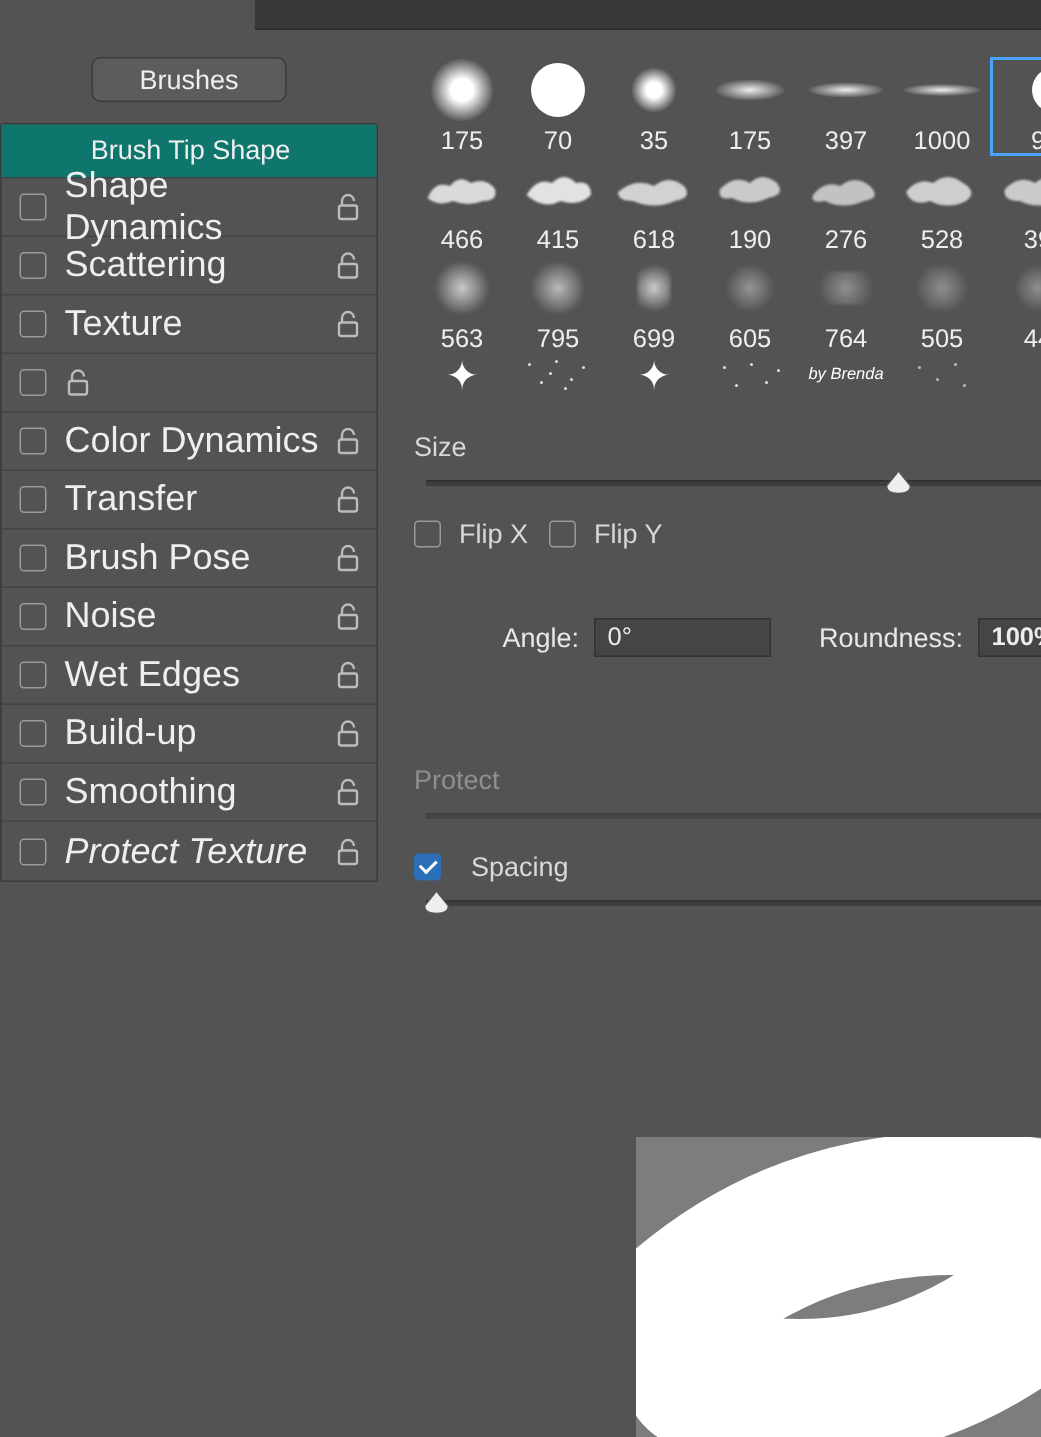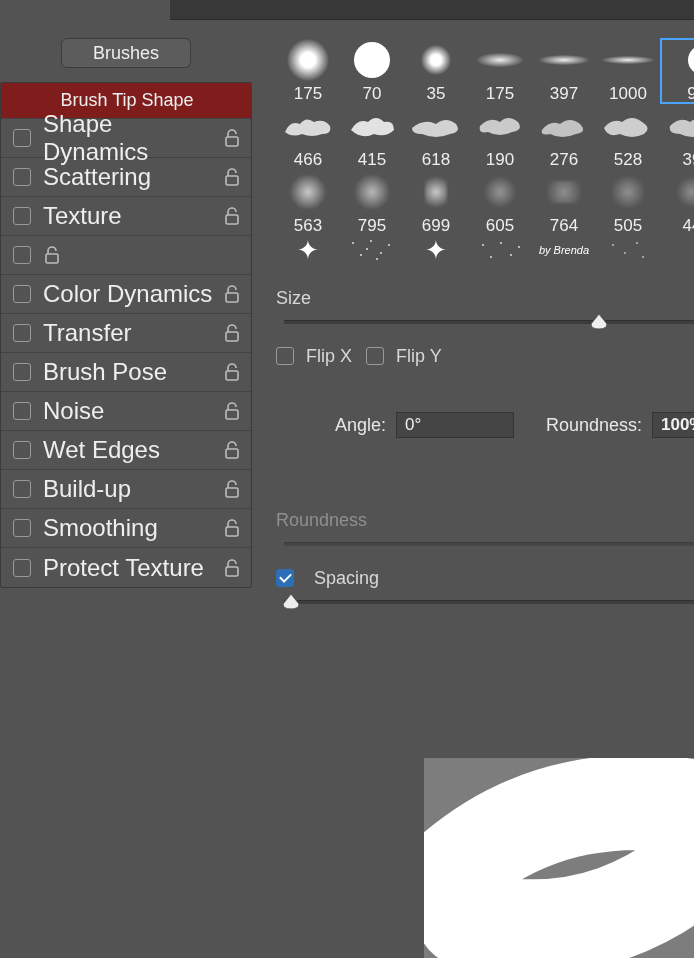--- a/index.html
+++ b/index.html
@@ -15,22 +15,22 @@
     display: block; margin: 0 auto 14px auto; width: 130px; height: 30px;
     background: #5c5c5c; border: 1px solid #3b3b3b; border-radius: 6px;
     color: #eee; font-size: 18px; text-align: center; line-height: 28px;
   }
   .optlist { border: 1px solid #3a3a3a; border-radius: 2px; }
   .optrow {
     display: flex; align-items: center; height: 39px;
     border-bottom: 1px solid #424242; padding: 0 10px 0 12px;
     font-size: 24px; color: #eee;
   }
-  .optrow:last-child { border-bottom: none; }
-  .optrow.header { background: #7f1d1d; justify-content: center; font-size: 18px; height: 36px; }
+  .optrow:last-child { border-bottom: none; font-style: italic; }
+  .optrow.header { background: #0f766e; justify-content: center; font-size: 18px; height: 36px; }
   .chk {
     width: 18px; height: 18px; border: 1px solid #9a9a9a; border-radius: 3px;
     margin-right: 12px; flex: 0 0 auto; background: #535353;
   }
   .optlabel { flex: 1; }
   .lock { flex: 0 0 auto; opacity: .85; }
   .lock svg { width: 18px; height: 20px; display: block; }
 
   
   .right { flex: 1; padding: 18px 0 0 24px; position: relative; }
@@ -487,21 +487,21 @@
           <line x1="70" y1="18" x2="70" y2="122" stroke="#9a9a9a" stroke-width="1"></line>
           <circle cx="70" cy="18" r="7" fill="#dcdcdc" stroke="#888"></circle>
           <circle cx="70" cy="122" r="7" fill="#dcdcdc" stroke="#888"></circle>
         </svg>
       </div>
     </div>
 
     <div class="spacer"></div>
 
     <div class="ctrlrow hardness-row">
-      <span class="lab">Roundness</span>
+      <span class="lab">Protect</span>
       <span style="flex:1"></span>
       <span class="input" style="width:100px; background:#4c4c4c; border-color:#3a3a3a;"></span>
     </div>
     <div class="slider-track" style="opacity:.6; margin-left:8px;"></div>
 
     <div class="ctrlrow">
       <span class="smallchk checked"></span>
       <span class="lab">Spacing</span>
       <span style="flex:1"></span>
       <span class="input" style="width:100px;">1%</span>

